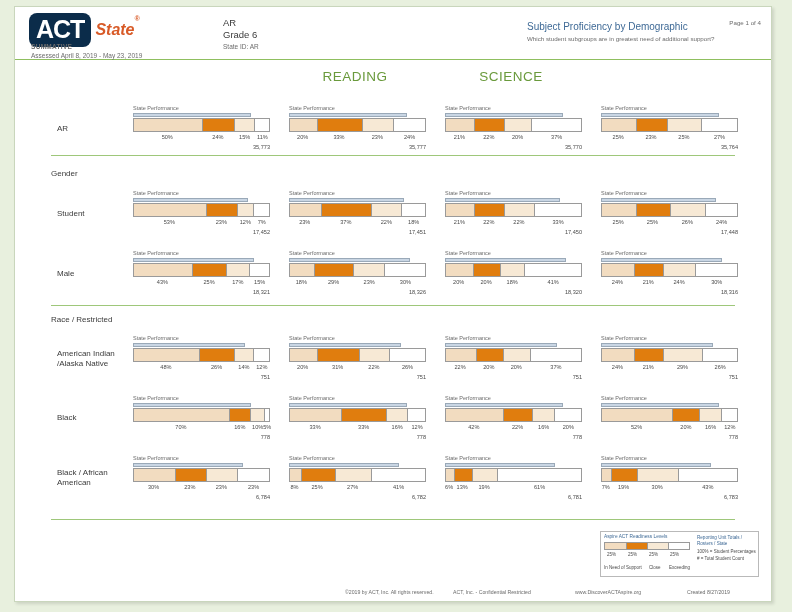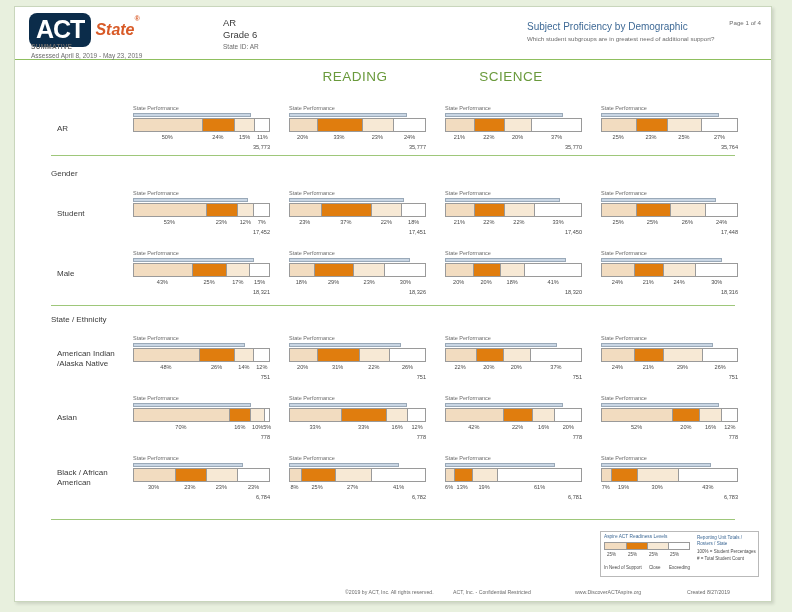--- a/index.html
+++ b/index.html
@@ -421,21 +421,21 @@
           </div>
           <div class="pcts">
             <div class="pct" style="left: 12%; width: 26px; margin-left: -13px;">24%</div>
             <div class="pct" style="left: 34.5%; width: 26px; margin-left: -13px;">21%</div>
             <div class="pct" style="left: 57%; width: 26px; margin-left: -13px;">24%</div>
             <div class="pct" style="left: 84.5%; width: 26px; margin-left: -13px;">30%</div>
           </div>
           <div class="count">18,316</div>
         </div>
         <div class="hr" style="left: 36px; top: 298px; width: 684px;"></div>
-        <div class="grouplabel" style="left: 36px; top: 308px;">State / Ethnicity</div>
+        <div class="grouplabel" style="left: 36px; top: 308px;">Race / Restricted</div>
         <div class="rowlabel" style="left: 42px; top: 342px; width: 62px;">
           <div>American Indian</div>
           <div>/Alaska Native</div>
         </div>
         <div class="cell" style="left: 118px; top: 328px;">
           <div class="sp">State Performance</div>
           <div class="statebar">
             <div class="statefill" style="width: 82%;"></div>
           </div>
           <div class="bar">
@@ -503,21 +503,21 @@
           </div>
           <div class="pcts">
             <div class="pct" style="left: 12%; width: 26px; margin-left: -13px;">24%</div>
             <div class="pct" style="left: 34.5%; width: 26px; margin-left: -13px;">21%</div>
             <div class="pct" style="left: 59.5%; width: 26px; margin-left: -13px;">29%</div>
             <div class="pct" style="left: 87%; width: 26px; margin-left: -13px;">26%</div>
           </div>
           <div class="count">751</div>
         </div>
         <div class="rowlabel" style="left: 42px; top: 406px; width: 62px;">
-          <div>Asian</div>
+          <div>Black</div>
         </div>
         <div class="cell" style="left: 118px; top: 388px;">
           <div class="sp">State Performance</div>
           <div class="statebar">
             <div class="statefill" style="width: 86%;"></div>
           </div>
           <div class="bar">
             <div class="seg s1" style="width: 70%;"></div>
             <div class="seg s2" style="width: 16%;"></div>
             <div class="seg s3" style="width: 10%;"></div>

